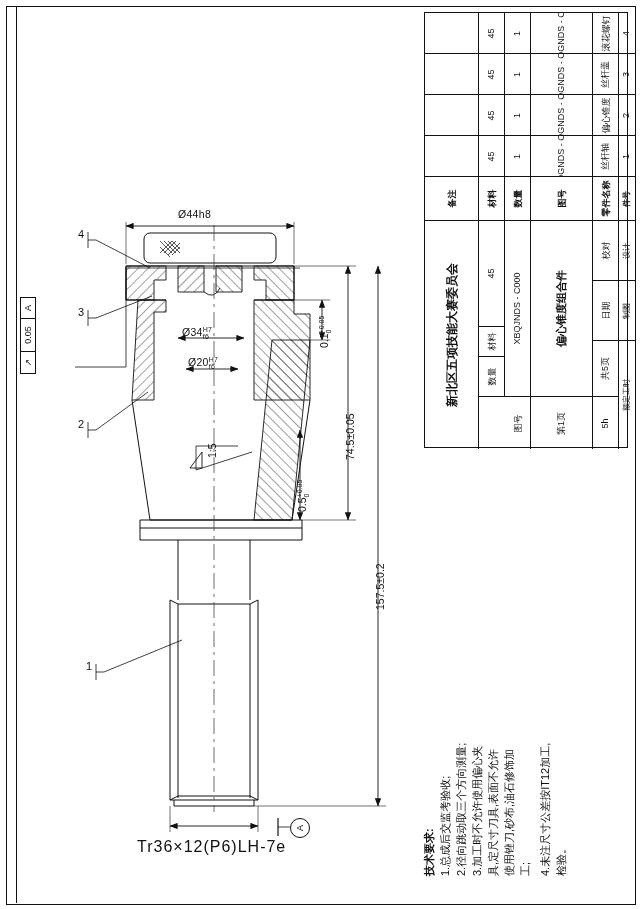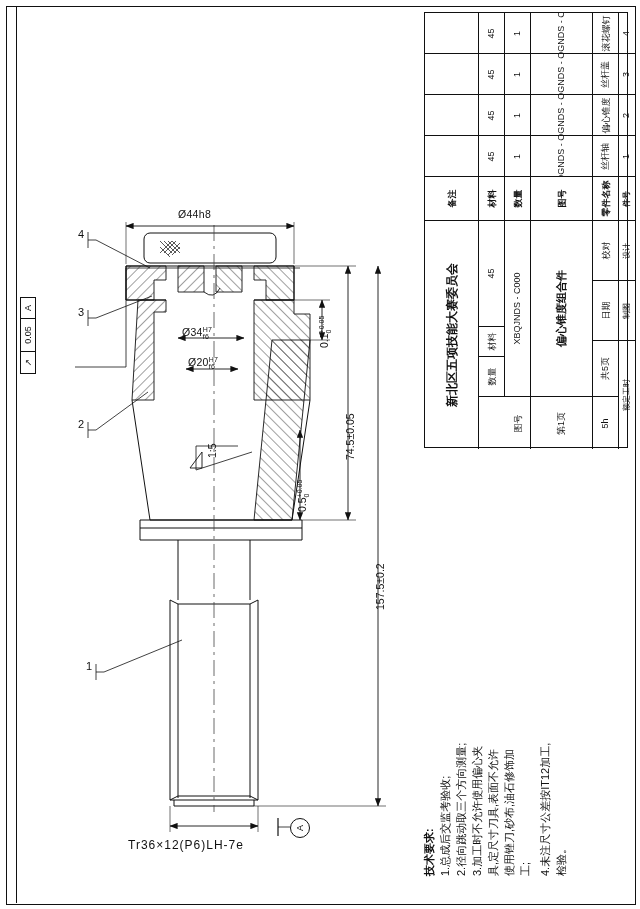--- a/index.html
+++ b/index.html
@@ -203,21 +203,21 @@
     <div class="dimv" style="left:296px;top:512px;">
       <span>0.5</span><span class="frac"><span>+0.05</span><br><span>0</span></span>
     </div>
 
     <div class="dimv" style="left:344px;top:460px;">74.5±0.05</div>
 
     <div class="dimv" style="left:374px;top:610px;">157.5±0.2</div>
 
     <div class="dimv" style="left:206px;top:458px;">1:5</div>
 
-    <div class="dim" style="left:128px;top:838px;font-size:12px;letter-spacing:1px;">Tr36×12(P6)LH-7e</div>
+    <div class="dim" style="left:137px;top:838px;font-size:16px;letter-spacing:1px;">Tr36×12(P6)LH-7e</div>
 
     <div style="position:absolute;left:20px;top:374px;
                 transform-origin:0 0;transform:rotate(-90deg);">
       <div class="fcf" style="position:relative;left:0;top:0;">
         <div style="width:15px;">↗</div>
         <div style="width:26px;">0.05</div>
         <div style="width:14px;">A</div>
       </div>
     </div>
 

